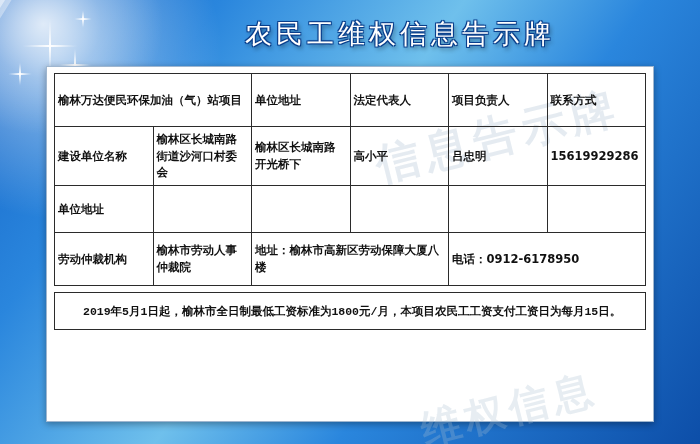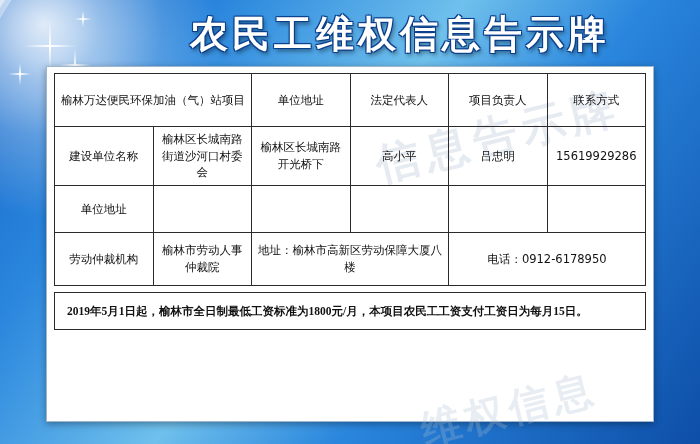--- a/index.html
+++ b/index.html
@@ -61,22 +61,22 @@
     left: 110px;
     top: 10px;
     width: 580px;
     height: 48px;
     display: flex;
     align-items: center;
     justify-content: center;
   }
   .title {
     font-family: "DejaVu Sans", "Liberation Sans", sans-serif;
-    font-weight: bold;
-    font-size: 38px;
+    font-weight: normal;
+    font-size: 27px;
     letter-spacing: 4px;
     color: #ffffff;
     text-shadow:
       0 0 2px #0a3f8c,
       1px 1px 0 #0a3f8c,
       -1px 1px 0 #0a3f8c,
       1px -1px 0 #0a3f8c,
       -1px -1px 0 #0a3f8c,
       2px 3px 4px rgba(0,0,0,0.45);
     white-space: nowrap;
@@ -124,42 +124,42 @@
   table.info {
     position: relative;
     width: 100%;
     border-collapse: collapse;
     table-layout: fixed;
     font-family: "DejaVu Sans", "Liberation Sans", sans-serif;
     z-index: 2;
   }
   table.info td {
     border: 1px solid #2b2b2b;
-    text-align: center;
+    text-align: left;
     vertical-align: middle;
     font-size: 11.5px;
     color: #111111;
     line-height: 1.45;
     padding: 4px 3px;
-    font-weight: normal;
+    font-weight: bold;
   }
   td.tall { height: 44px; }
   td.hdr { height: 44px; }
   td.blank { height: 38px; }
   td.left-label { width: 84px; }
   .note {
     margin-top: 6px;
     border: 1px solid #2b2b2b;
     height: 36px;
     display: flex;
     align-items: center;
-    padding-left: 12px;
+    padding-left: 28px;
     font-size: 11.5px;
     font-weight: bold;
-    font-family: Liberation Serif, serif;
+    font-family: Liberation Mono, monospace;
     color: #111111;
     position: relative;
     z-index: 2;
     background: transparent;
   }
   .sub-right { text-align: center; }
 </style>
 </head>
 <body>
 

